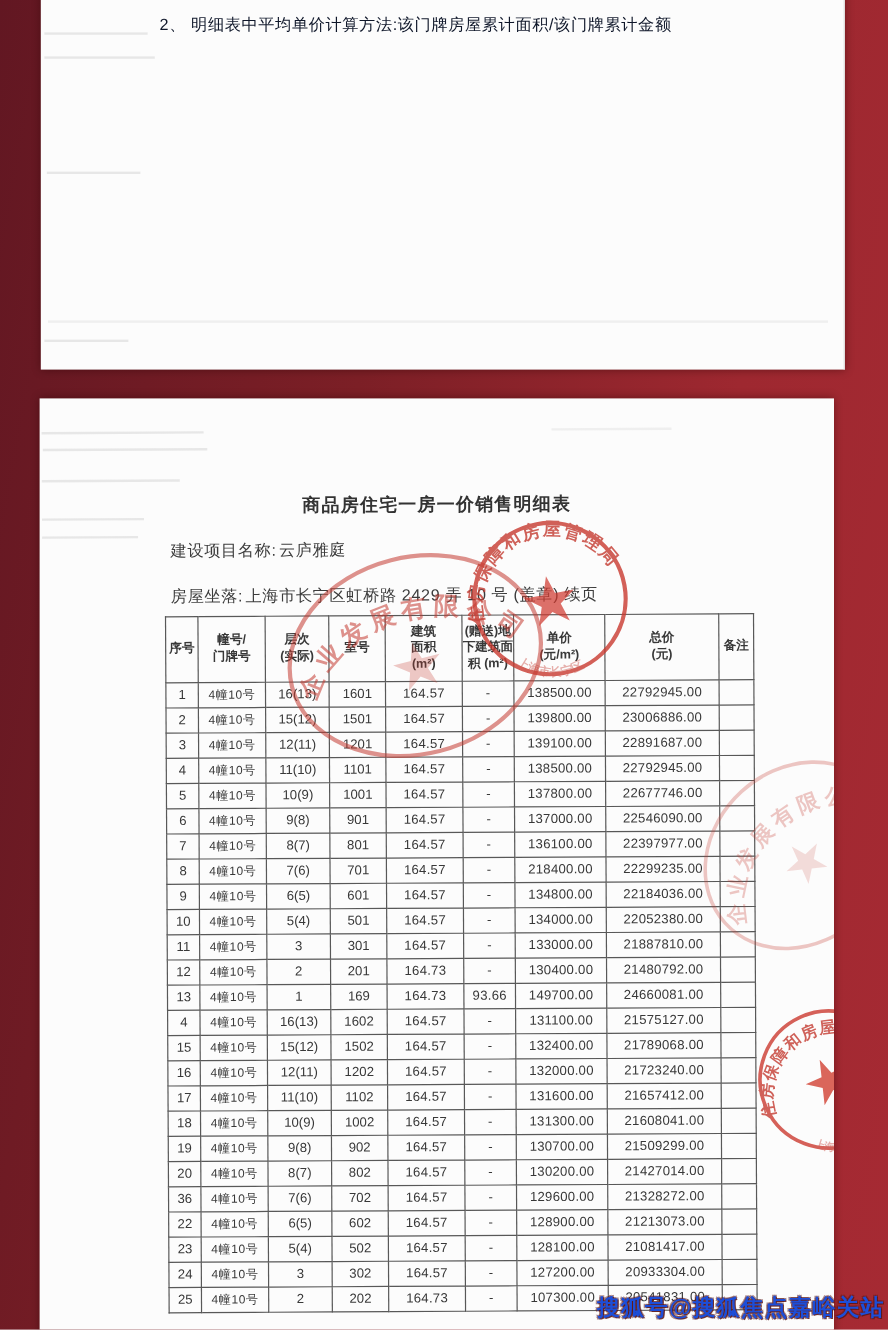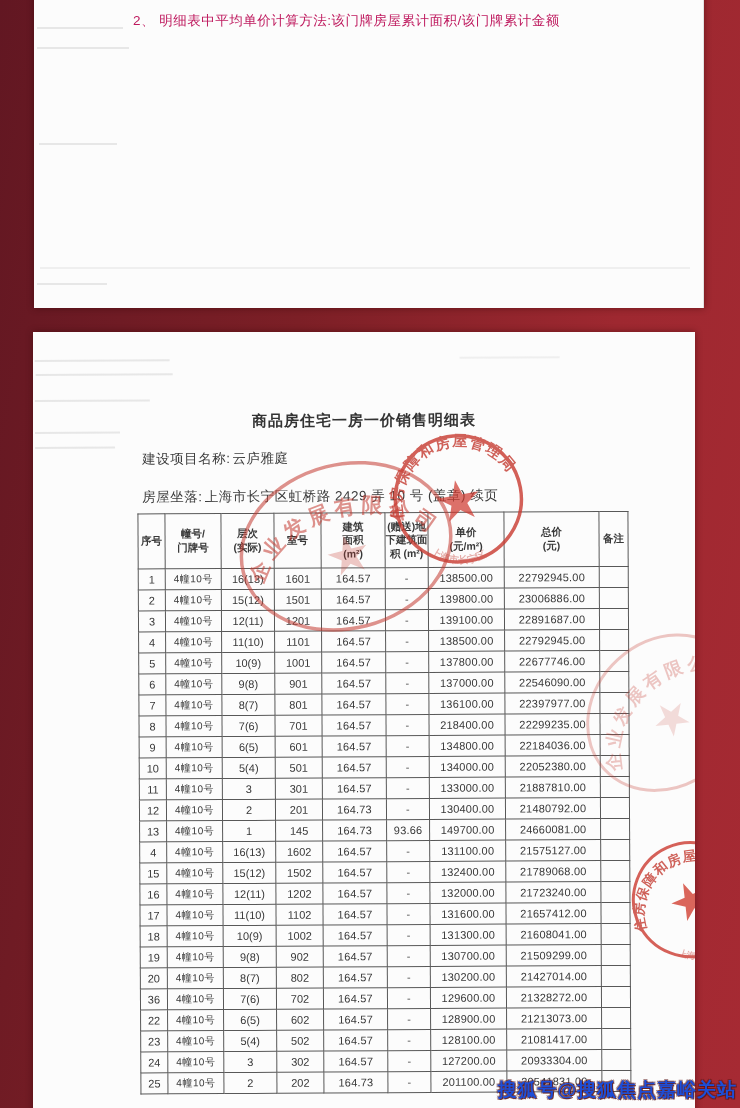--- a/index.html
+++ b/index.html
@@ -9,21 +9,21 @@
     font-family:"Liberation Sans","DejaVu Sans",sans-serif;
   }
   .page{
     position:absolute;background:#fcfcfc;
     box-shadow:0 0 7px rgba(40,0,0,.45);
   }
   #page1{left:34px;top:-70px;width:669px;height:378px;border-right:1px solid #e2e2e2;}
   #page2{left:33px;top:332px;width:662px;height:830px;overflow:hidden;}
   .tilt{position:absolute;left:0;top:0;width:100%;height:100%;transform:rotate(-0.3deg);transform-origin:200px 100px;}
   .note{
-    position:absolute;left:99px;font-size:13.5px;color:#be185d;letter-spacing:.5px;white-space:nowrap;text-align:right;
+    position:absolute;left:99px;font-size:13.5px;color:#0f172a;letter-spacing:.5px;white-space:nowrap;text-align:right;
   }
   .scanline{position:absolute;height:2px;background:#dcdcdc;opacity:.65;}
   .p2-title{
     position:absolute;top:80px;left:0;width:100%;text-align:center;
     font-size:15px;font-weight:bold;color:#333;letter-spacing:1px;
   }
   .p2-line{position:absolute;left:109px;font-size:13.5px;color:#3c3c3c;letter-spacing:.5px;white-space:nowrap;}
   .p2-line .lbl{margin-right:2px;}
   table.sales{
     position:absolute;left:104px;top:181px;width:490px;
@@ -245,21 +245,21 @@
             <td class="num">164.73</td>
             <td class="num">-</td>
             <td class="num">130400.00</td>
             <td class="num">21480792.00</td>
             <td class="num"></td>
           </tr>
           <tr>
             <td>13</td>
             <td class="c1">4幢10号</td>
             <td>1</td>
-            <td>145</td>
+            <td>169</td>
             <td class="num">164.73</td>
             <td class="num">93.66</td>
             <td class="num">149700.00</td>
             <td class="num">24660081.00</td>
             <td class="num"></td>
           </tr>
           <tr>
             <td>4</td>
             <td class="c1">4幢10号</td>
             <td>16(13)</td>
@@ -380,21 +380,21 @@
             <td class="num">20933304.00</td>
             <td class="num"></td>
           </tr>
           <tr>
             <td>25</td>
             <td class="c1">4幢10号</td>
             <td>2</td>
             <td>202</td>
             <td class="num">164.73</td>
             <td class="num">-</td>
-            <td class="num">201100.00</td>
+            <td class="num">107300.00</td>
             <td class="num">20541831.00</td>
             <td class="num"></td>
           </tr>
         </tbody>
   </table>
 
   <svg class="stamp" style="left:197px;top:123px;opacity:.55;transform:rotate(-14deg)" width="230" height="180" viewBox="0 0 230 180">
     <defs>
           <path id="arcA" d="M 22 118 A 95 72 0 0 1 208 118" fill="none"></path>
         </defs>

